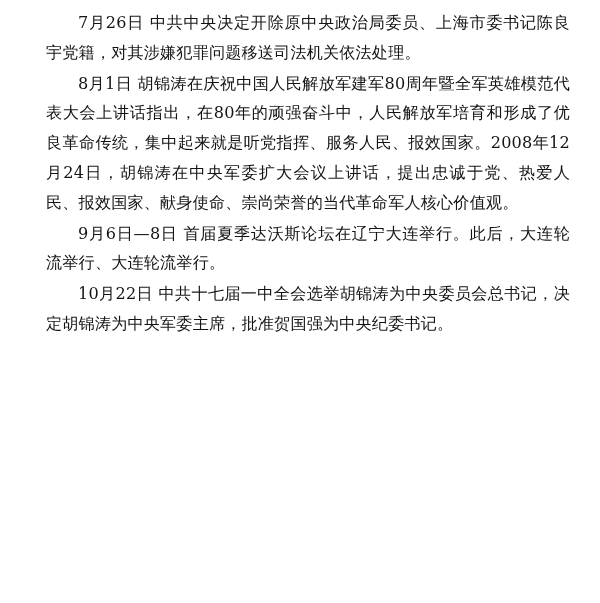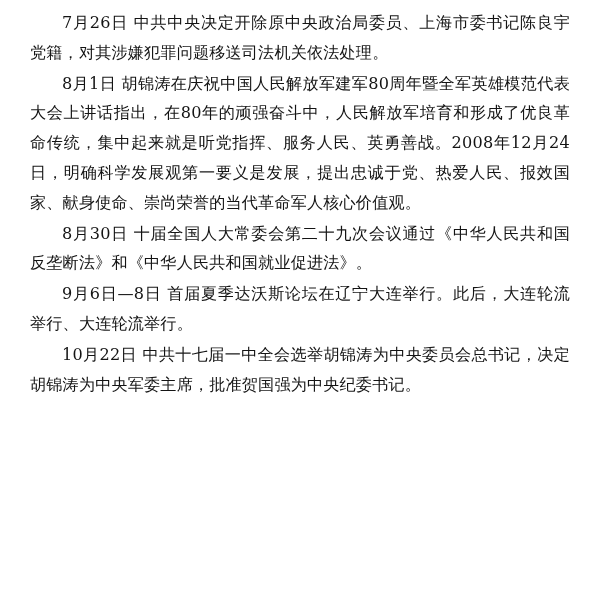--- a/index.html
+++ b/index.html
@@ -21,31 +21,30 @@
     background: #ffffff;
     position: relative;
   }
   .para {
     font-family: "DejaVu Serif", "Liberation Serif", serif;
     font-size: 16.1px;
     line-height: 29.8px;
     color: #141414;
     text-align: justify;
     text-justify: inter-ideograph;
-    margin: 0 0 1px 0;
+    margin: 0 0 1px 16px;
     text-indent: 32px;
     letter-spacing: 0.2px;
     word-break: break-all;
   }
   .para:last-child {
     margin-bottom: 0;
   }
 </style>
 </head>
 <body>
 
 <div id="page">
   <p class="para">7月26日  中共中央决定开除原中央政治局委员、上海市委书记陈良宇党籍，对其涉嫌犯罪问题移送司法机关依法处理。</p>
-  <p class="para">8月1日  胡锦涛在庆祝中国人民解放军建军80周年暨全军英雄模范代表大会上讲话指出，在80年的顽强奋斗中，人民解放军培育和形成了优良革命传统，集中起来就是听党指挥、服务人民、英勇善战。2008年12月24日，明确科学发展观第一要义是发展，提出忠诚于党、热爱人民、报效国家、献身使命、崇尚荣誉的当代革命军人核心价值观。</p>
-  <p class="para">8月30日  十届全国人大常委会第二十九次会议通过《中华人民共和国反垄断法》和《中华人民共和国就业促进法》。</p>
+  <p class="para">8月1日  胡锦涛在庆祝中国人民解放军建军80周年暨全军英雄模范代表大会上讲话指出，在80年的顽强奋斗中，人民解放军培育和形成了优良革命传统，集中起来就是听党指挥、服务人民、报效国家。2008年12月24日，胡锦涛在中央军委扩大会议上讲话，提出忠诚于党、热爱人民、报效国家、献身使命、崇尚荣誉的当代革命军人核心价值观。</p>
   <p class="para">9月6日—8日  首届夏季达沃斯论坛在辽宁大连举行。此后，大连轮流举行、大连轮流举行。</p>
   <p class="para">10月22日  中共十七届一中全会选举胡锦涛为中央委员会总书记，决定胡锦涛为中央军委主席，批准贺国强为中央纪委书记。</p>
 </div>
 
 </body></html>

